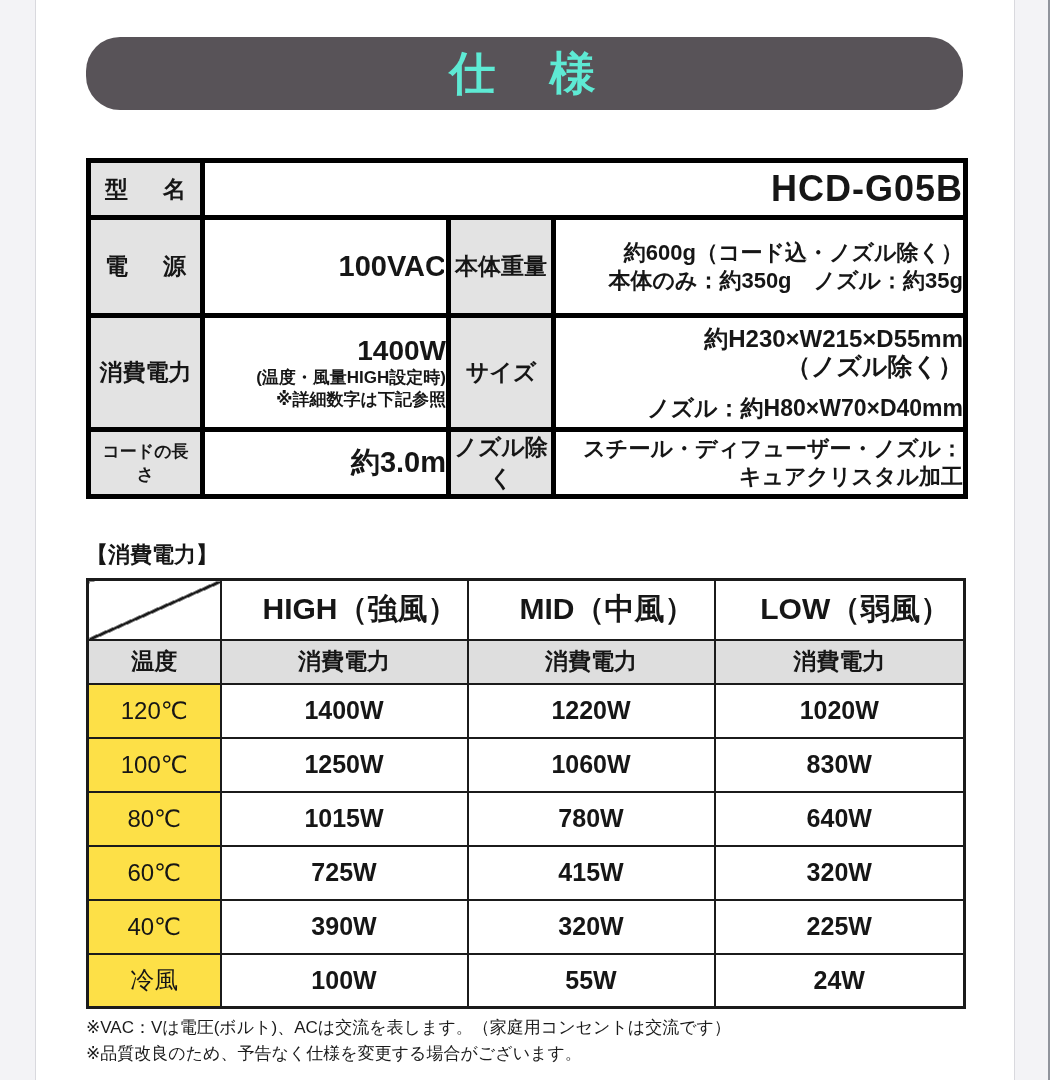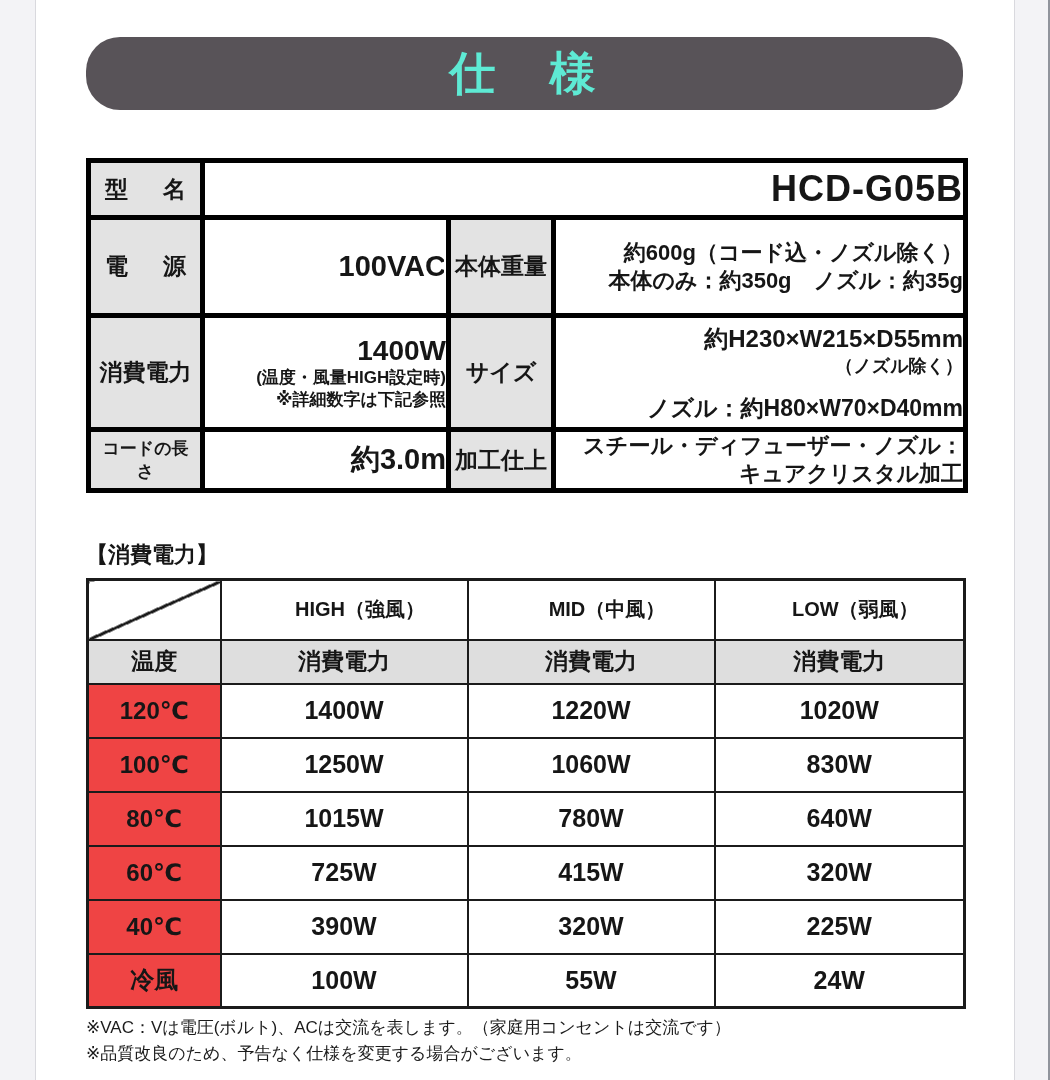--- a/index.html
+++ b/index.html
@@ -42,21 +42,21 @@
   .spec th { background:#e3e3e3; font-size:23px; font-weight:bold; text-align:center; vertical-align:middle; }
   .spec th.just { text-align:justify; text-align-last:justify; padding:0 14px; }
   .spec th.small-lbl { font-size:17px; padding:0 4px; }
   .spec td { text-align:right; vertical-align:middle; font-weight:bold; background:#ffffff; }
   td.model { font-size:36px; letter-spacing:1px; }
   td.vac   { font-size:29px;border-radius:8px; }
   td.weight { font-size:22px; line-height:28px; }
   td.cons .big   { font-size:28px; line-height:32px; }
   td.cons .small { font-size:17px; line-height:22px; }
   td.size .s1 { font-size:24px; line-height:30px; }
-  td.size .s2 { font-size:18px; line-height:24px; margin-bottom:16px;padding-left:23px; }
+  td.size .s2 { font-size:25px; line-height:24px; margin-bottom:16px;padding-left:23px; }
   td.size .s3 { font-size:23px; line-height:28px; }
   td.cordv { font-size:29px; }
   td.finish { font-size:22px; line-height:28px; }
 
   .materials {
     position:absolute; left:50px; top:483px; width:900px;
     font-size:17px; color:#1b1b1b;
   }
 
   .h2 {
@@ -65,29 +65,29 @@
   }
 
   
   .power { position:absolute; left:50px; top:578px; width:877px; border:3px solid #1b1b1b; }
   .power col.p1 { width:133px; } .power col.p2 { width:247px; }
   .power col.p3 { width:247px; } .power col.p4 { width:250px; }
   .power th, .power td { border:2px solid #1b1b1b; text-align:center; vertical-align:middle; font-weight:bold; }
   .power tr.hr1 { height:60px; }
   .power tr.hr2 { height:44px; }
   .power tr.data { height:54px; }
-  .power tr.hr1 th { background:#ffffff; font-size:20px;padding-left:32px; }
+  .power tr.hr1 th { background:#ffffff; font-size:30px;padding-left:32px; }
   .power td.diag {
     background-image:linear-gradient(to bottom right,
       transparent calc(50% - 1.5px), #1b1b1b calc(50% - 1.5px),
       #1b1b1b calc(50% + 1.5px), transparent calc(50% + 1.5px));
     background-color:#ffffff;
   }
   .power tr.hr2 th { background:#dedede; font-size:23px; }
-  .power tr.data th { background:#ef4444; font-size:24px; font-weight:bold; }
+  .power tr.data th { background:#fde047; font-size:24px; font-weight:normal; }
   .power tr.data td { background:#ffffff; font-size:25px; }
   .power tr.dashed th, .power tr.dashed td { border-top:2px dashed #8a8a8a; }
 
   .foot {
     position:absolute; left:50px; top:1015px; width:900px;
     font-size:17px; line-height:26px; color:#1b1b1b;
   }
 </style>
 </head>
 <body>
@@ -131,21 +131,21 @@
         <th>サイズ</th>
         <td class="size">
           <div class="s1">約H230×W215×D55mm</div>
           <div class="s2">（ノズル除く）</div>
           <div class="s3">ノズル：約H80×W70×D40mm</div>
         </td>
       </tr>
       <tr class="r4">
         <th class="small-lbl">コードの長さ</th>
         <td class="cordv">約3.0m</td>
-        <th>加工仕上</th>
+        <th>ノズル除く</th>
         <td class="finish">
           <div>スチール・ディフューザー・ノズル：</div>
           <div>キュアクリスタル加工</div>
         </td>
       </tr>
     </tbody>
   </table>
 
 
   <div class="h2">【消費電力】</div>

